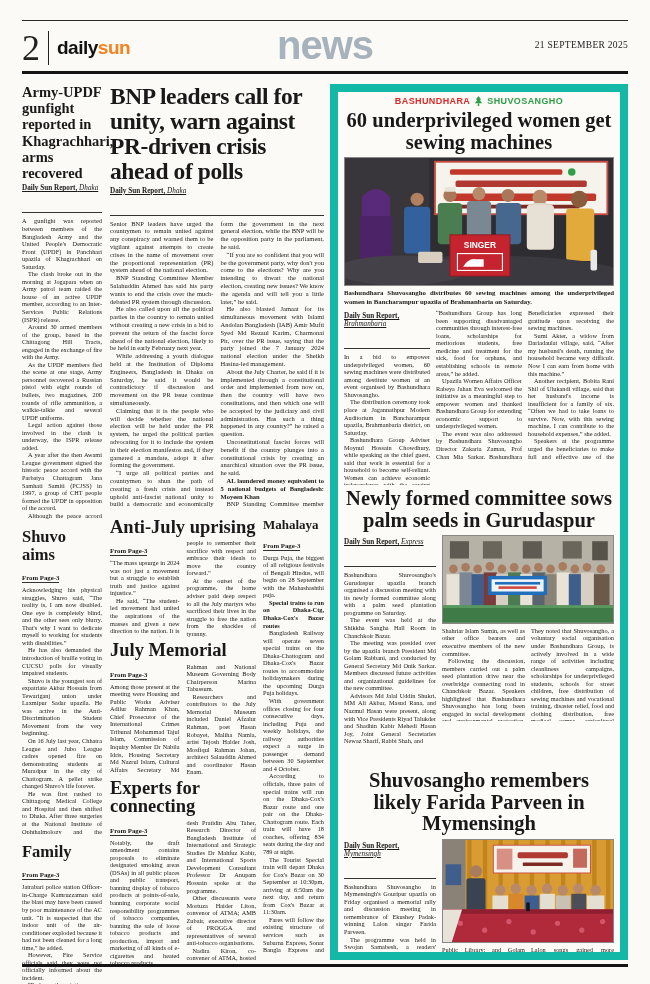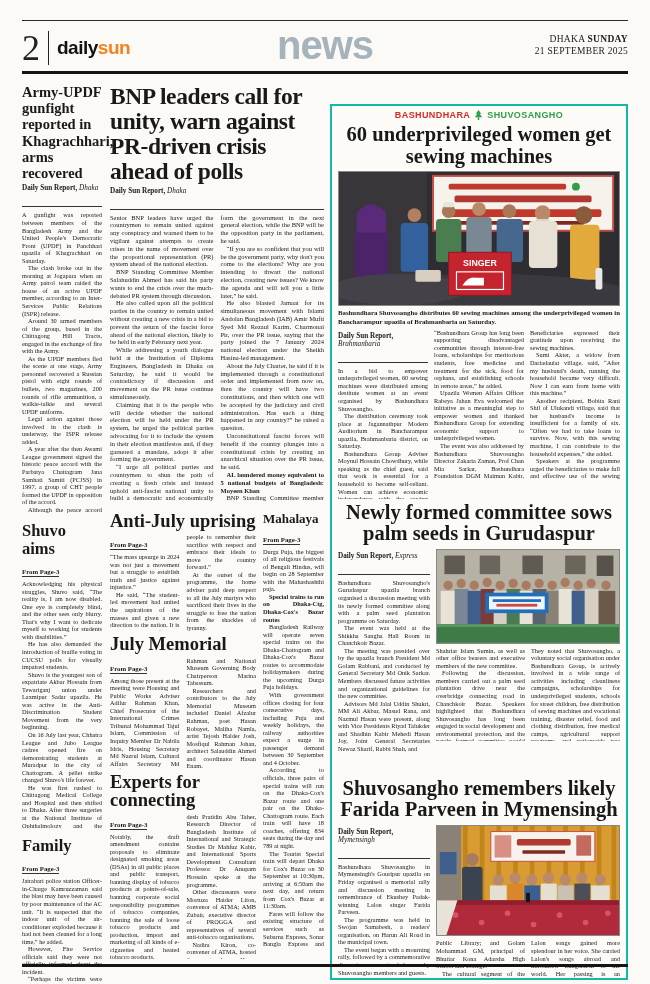--- a/index.html
+++ b/index.html
@@ -9,21 +9,21 @@
   .hdr{position:absolute;left:22px;right:22px;top:20px;height:50px;border-top:1px solid #2a2a2a;border-bottom:3px solid #141414;display:grid;grid-template-columns:1fr auto 1fr;align-items:center;}
   .hdr-left{display:flex;align-items:center;gap:8px;padding-top:3px;}
   .pnum{font-size:36px;font-weight:400;line-height:1;color:#222;}
   .vrule{width:1px;height:34px;background:#222;}
   .logo{font-family:"Liberation Sans",sans-serif;font-weight:bold;font-size:19px;letter-spacing:-0.5px;line-height:1;}
   .logo .ld{color:#111;}
   .logo .ls{color:#f58220;}
   .secname{font-family:"Liberation Sans",sans-serif;font-weight:bold;font-size:40px;line-height:1;color:#a7b3bc;letter-spacing:-1px;text-align:center;padding-bottom:2px;}
   .dateblk{text-align:right;font-size:9.5px;line-height:1.25;color:#222;letter-spacing:0.3px;}
   
-  .byline{font-size:7.2px;font-weight:bold;border-bottom:0.8px solid #333;padding-bottom:14px;margin:3px 0 4px 0;}
+  .byline{font-size:7.2px;font-weight:bold;border-bottom:0.8px solid #333;padding-bottom:20px;margin:3px 0 4px 0;text-decoration:underline;}
   .byline i{font-weight:normal;}
   .frompage{font-size:6.8px;font-weight:bold;border-bottom:0.8px solid #333;display:inline-block;padding-bottom:1px;margin:0 0 3px 0;}
   .txt p{margin:0;text-align:justify;hyphens:auto;overflow-wrap:break-word;}
   .txt p + p{text-indent:6px;}
   .txt p.b{font-weight:bold;}
   .s1{font-size:6.3px;line-height:1.2;}
   .s2{font-size:6.5px;line-height:1.2;}
   .clip{overflow:hidden;}
   
   .colL{position:absolute;left:22px;top:84px;width:80px;}
@@ -41,21 +41,21 @@
   .midlow{display:flex;gap:7px;margin-top:6px;}
   .midlowL{width:146px;flex:none;}
   .midlowR{width:61px;flex:none;}
   .hSec2{font-size:18.5px;font-weight:bold;line-height:1;margin:4px 0 3px 0;}
   .hSec3{font-size:13px;font-weight:bold;line-height:1;margin:4px 0 3px 0;}
   .htAnti{height:98px;overflow:hidden;}
   .htJuly{height:112px;overflow:hidden;}
   .htExp{height:146px;overflow:hidden;}
   .htMaha{height:400px;overflow:hidden;}
   
-  .colR{position:absolute;left:330px;top:84px;width:298px;height:876px;border:2px solid #14b8a6;box-sizing:border-box;padding:4px 6px;background:#fcfbf7;overflow:hidden;margin-top:20px;}
+  .colR{position:absolute;left:330px;top:84px;width:298px;height:876px;border:8px solid #14b8a6;box-sizing:border-box;padding:4px 6px;background:#fcfbf7;overflow:hidden;}
   .brand{display:flex;justify-content:center;align-items:center;gap:3px;font-family:"Liberation Sans",sans-serif;font-weight:bold;font-size:9px;letter-spacing:0.4px;line-height:1;}
   .bred{color:#da2a27;}
   .bgrn{color:#2e9e48;}
   .bicon{width:11px;height:11px;}
   .hBox{font-size:20.5px;font-weight:bold;text-align:center;line-height:1.05;margin:3px 0 4px 0;}
   .photo{width:100%;display:block;border:0.5px solid #888;box-sizing:border-box;}
   .caption{font-size:6.8px;font-weight:bold;line-height:1.3;margin:3px 0 2px 0;text-align:justify;}
   .cols3{display:flex;gap:6px;}
   .cols3 .c{flex:1;min-width:0;}
   .htSew{height:132px;overflow:hidden;}
@@ -77,21 +77,20 @@
 <div class="page">
 
   <div class="hdr">
     <div class="hdr-left">
       <div class="pnum">2</div>
       <div class="vrule"></div>
       <div class="logo"><span class="ld">daily</span><span class="ls">sun</span></div>
     </div>
     <div class="secname">news</div>
     <div class="dateblk">
-      <div><span>DHAKA</span> <b>SUNDAY</b></div>
       <div>21 SEPTEMBER 2025</div>
     </div>
   </div>
 
   <div class="colL">
     <h1 class="hL">Army-UPDF gunfight reported in Khagrachhari, arms recovered</h1>
     <div class="byline"><span>Daily Sun Report,</span> <i>Dhaka</i></div>
     <div class="txt s1 htArmy clip">
         <p>A gunfight was reported between members of the Bangladesh Army and the United People's Democratic Front (UPDF) in Panchhari upazila of Khagrachhari on Saturday.</p>
         <p>The clash broke out in the morning at Jogapara when an Army patrol team raided the house of an active UPDF member, according to an Inter-Services Public Relations (ISPR) release.</p>

